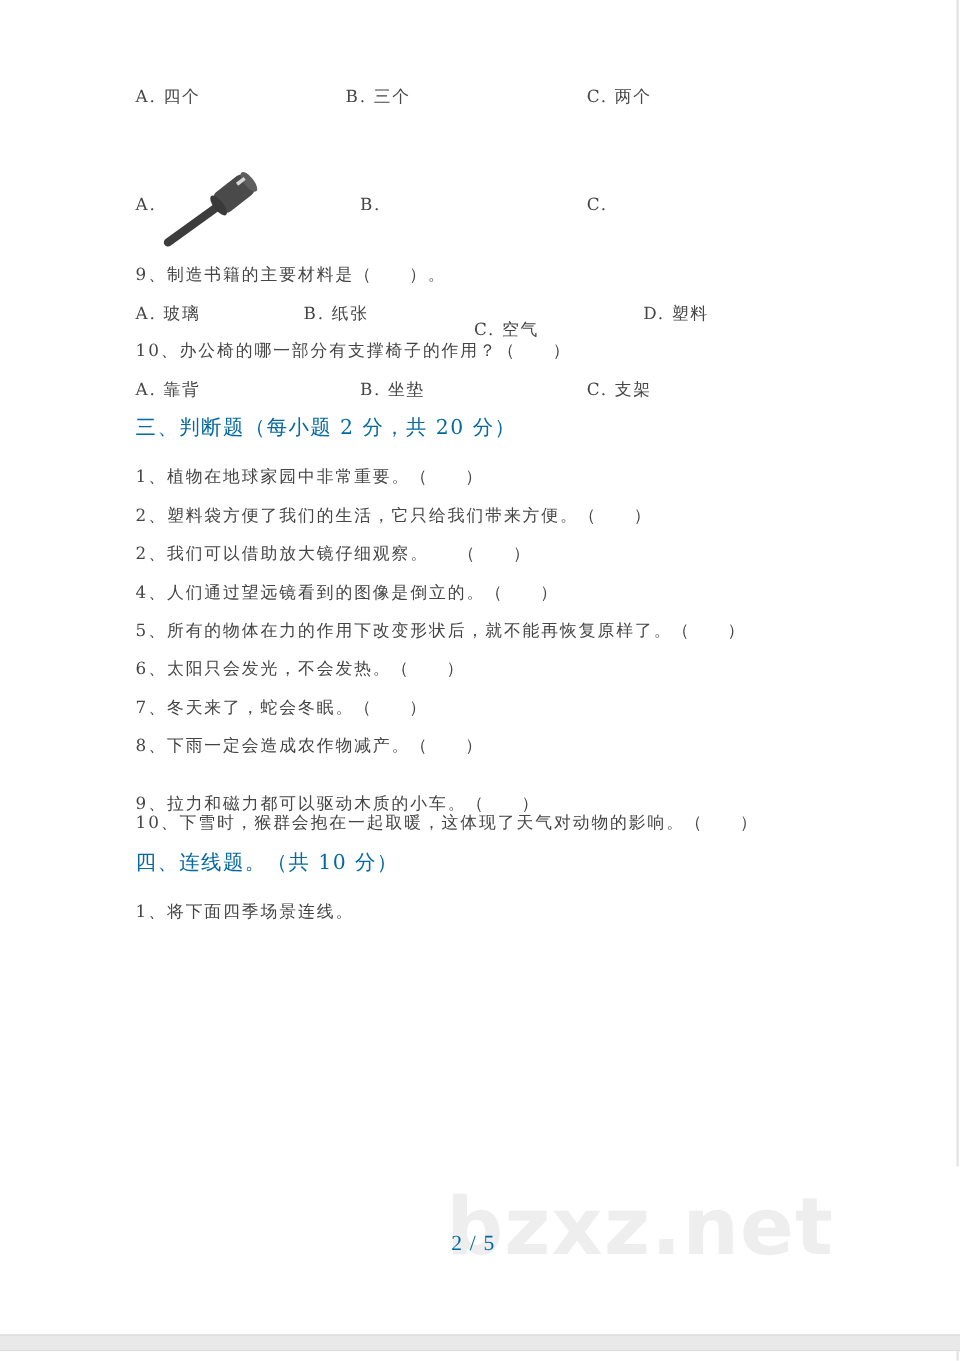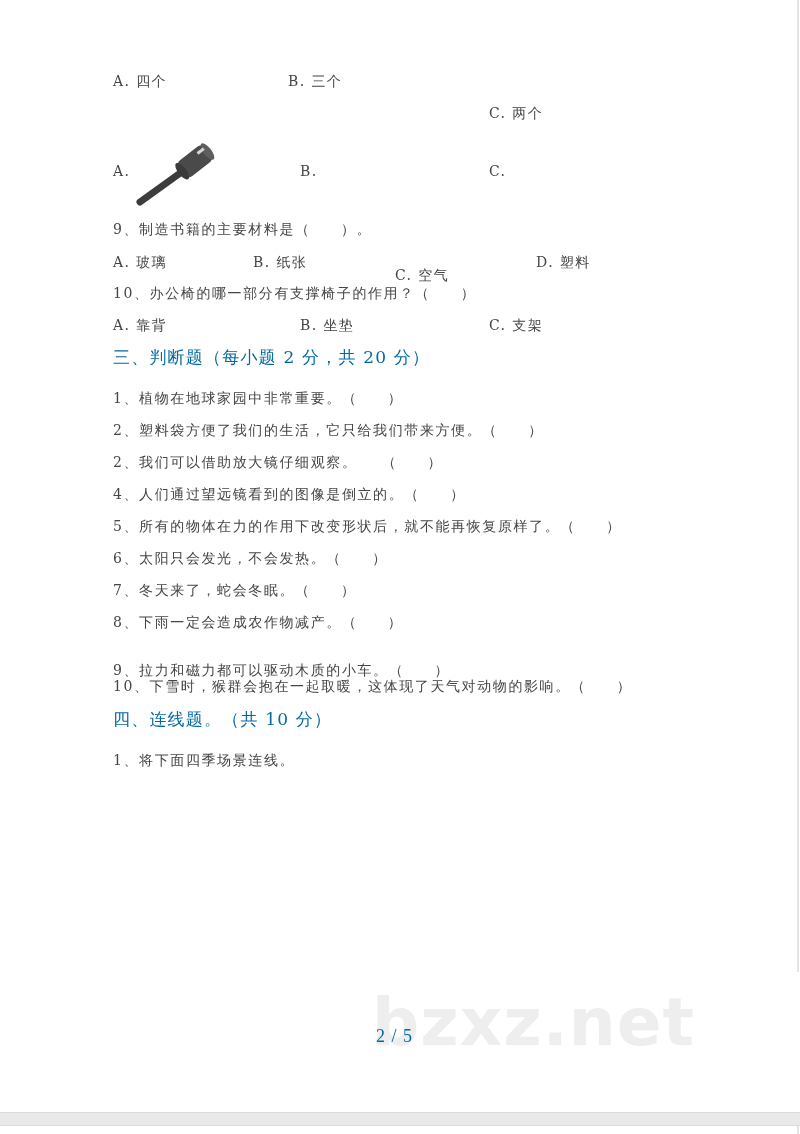--- a/index.html
+++ b/index.html
@@ -97,21 +97,21 @@
     letter-spacing: 1px;
   }
 </style>
 </head>
 <body>
 
 <div class="page">
 
   <div class="opt" style="left:113px; top:72px;">A. 四个</div>
   <div class="opt" style="left:288px; top:72px;">B. 三个</div>
-  <div class="opt" style="left:489px; top:72px;margin-top:32px;">C. 两个</div>
+  <div class="opt" style="left:489px; top:72px;">C. 两个</div>
 
   <div class="opt" style="left:113px; top:162px;">A.</div>
   <svg class="hammer" viewBox="0 0 88 70">
 
     <line x1="8" y1="64" x2="58" y2="28" stroke="#3c3c3c" stroke-width="7" stroke-linecap="round"></line>
 
     <g transform="rotate(-38 62 24)">
       <rect x="46" y="14" width="34" height="20" rx="6" fill="#4a4a4a"></rect>
       <ellipse cx="79" cy="24" rx="4" ry="10" fill="#5e5e5e"></ellipse>
       <rect x="70" y="18" width="8" height="3" fill="#d8d8d8"></rect>

